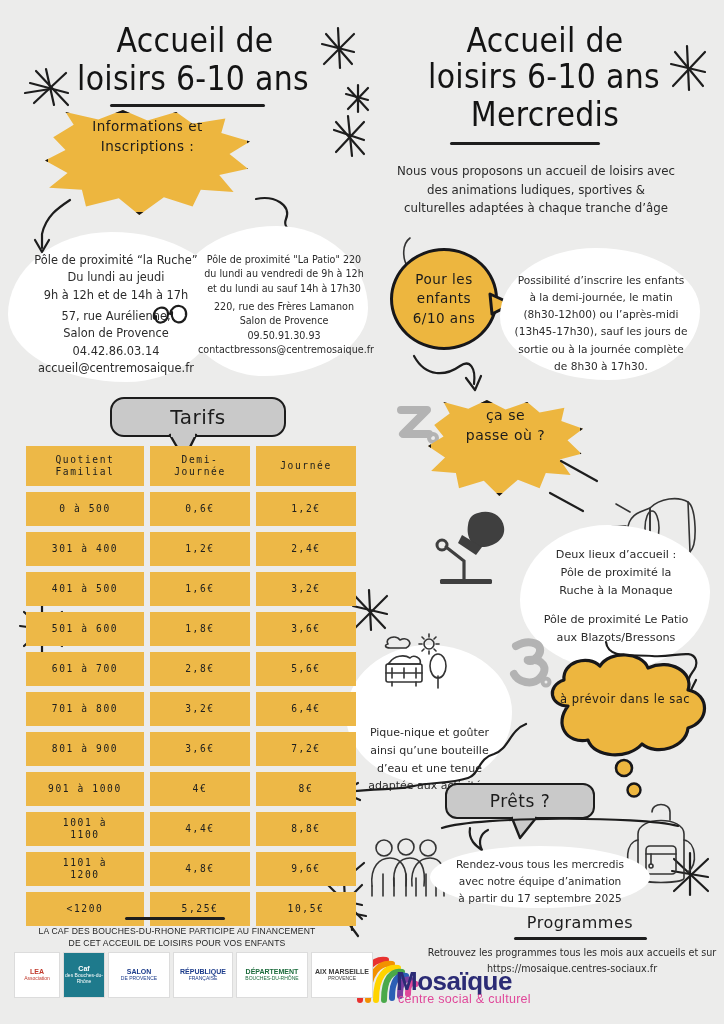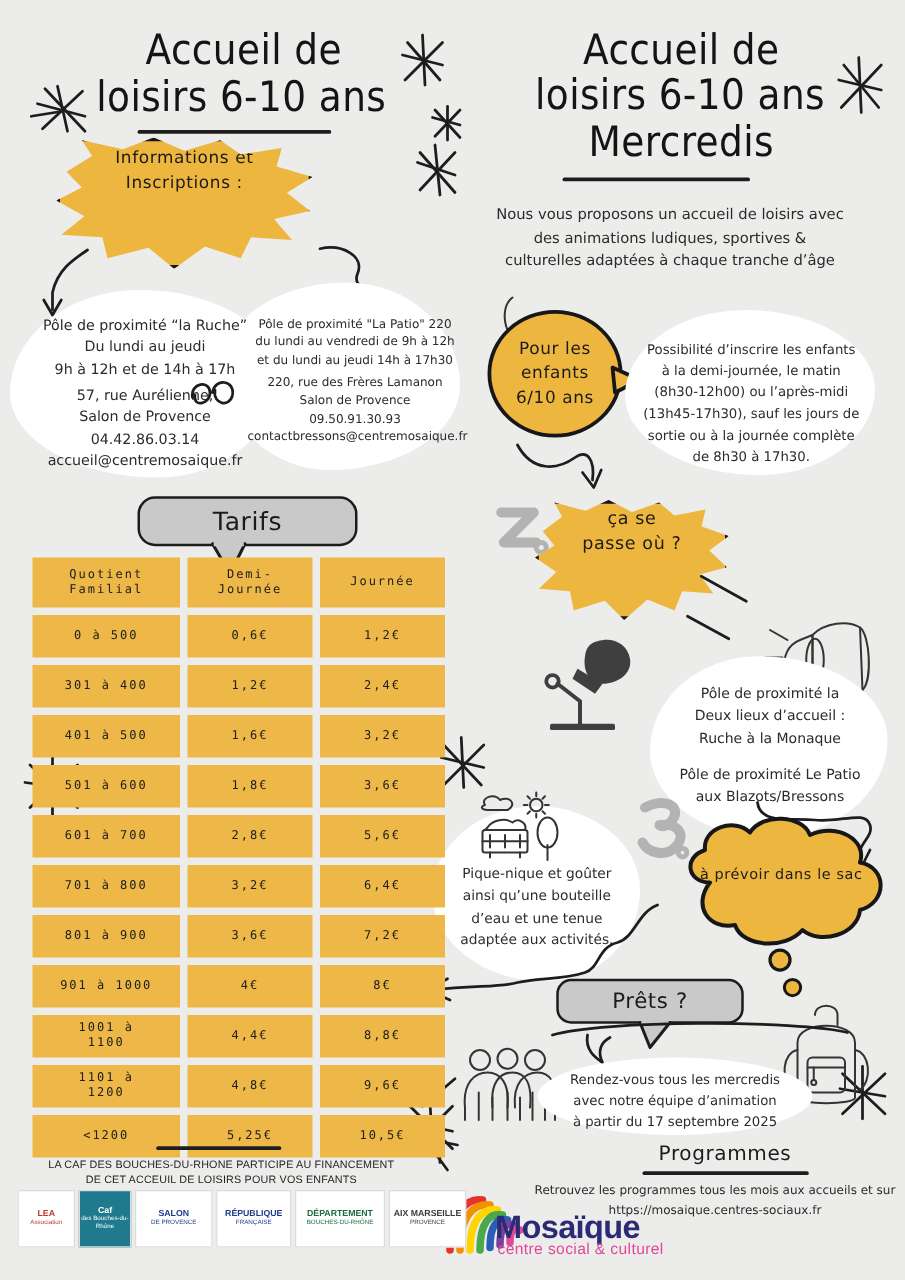--- a/index.html
+++ b/index.html
@@ -275,21 +275,21 @@
   <div class="abs body-txt" style="left:18px;top:308px;width:196px;">
     <div>57, rue Aurélienne,</div>
     <div>Salon de Provence</div>
     <div>04.42.86.03.14</div>
     <div>accueil@centremosaique.fr</div>
   </div>
 
   <div class="abs body-txt small-txt" style="left:200px;top:253px;width:168px;">
     <div>Pôle de proximité "La Patio" 220</div>
     <div>du lundi au vendredi de 9h à 12h</div>
-    <div>et du lundi au jeudi 14h à 17h30</div>
+    <div>et du lundi au sauf 14h à 17h30</div>
   </div>
   <div class="abs body-txt small-txt" style="left:198px;top:300px;width:172px;">
     <div>220, rue des Frères Lamanon</div>
     <div>Salon de Provence</div>
     <div>09.50.91.30.93</div>
     <div>contactbressons@centremosaique.fr</div>
   </div>
 
   <svg class="abs" style="left:148px;top:298px;" width="46" height="36">
     <path class="ink" d="M6 20 C 4 8, 20 6, 20 16 C 20 26, 6 28, 8 18 M22 16 C 24 4, 40 6, 38 18 C 36 28, 22 26, 24 14"></path>
@@ -364,22 +364,22 @@
   <svg class="abs" style="left:432px;top:505px;" width="90" height="85">
     <path class="ink-fill" d="M46 8 C 58 4, 70 10, 72 22 C 74 34, 62 42, 50 42 C 40 42, 34 32, 36 20 C 37 12, 41 9, 46 8 Z"></path>
     <path class="ink-fill" d="M30 30 L50 42 L44 50 L26 38 Z"></path>
     <circle cx="10" cy="40" r="5" fill="none" stroke="#3f3f3f" stroke-width="3"></circle>
     <path d="M14 42 L32 56 L32 74" fill="none" stroke="#3f3f3f" stroke-width="3.2" stroke-linecap="round"></path>
     <rect x="8" y="74" width="52" height="5" rx="1.5" fill="#3f3f3f"></rect>
   </svg>
 
   <div class="blob" style="left:520px;top:525px;width:190px;height:145px;border-radius:46% 54% 50% 50% / 52% 46% 54% 48%;"></div>
   <div class="abs body-txt" style="left:525px;top:546px;width:182px;font-size:11.2px;line-height:1.6;">
+    <div>Deux lieux d’accueil :</div>
     <div>Pôle de proximité la</div>
-    <div>Deux lieux d’accueil :</div>
     <div>Ruche à la Monaque</div>
     <div style="height:11px;"></div>
     <div>Pôle de proximité Le Patio</div>
     <div>aux Blazots/Bressons</div>
   </div>
 
   <svg class="abs" style="left:600px;top:638px;" width="120" height="70">
     <path class="ink" d="M6 4 C 8 22, 34 16, 52 18 C 74 20, 92 10, 96 22 C 99 32, 86 36, 88 48"></path>
     <path class="ink" d="M80 42 L89 56 L96 42"></path>
   </svg>
@@ -403,21 +403,21 @@
     <g class="ink-thin">
         <line x1="16" y1="36" x2="16" y2="46"></line>
         <line x1="28" y1="36" x2="28" y2="46"></line>
       <line x1="40" y1="36" x2="40" y2="46"></line>
         <line x1="10" y1="41" x2="46" y2="41"></line>
       </g>
     <path class="ink-thin" d="M16 50 L16 54 M40 50 L40 54"></path>
     <ellipse class="ink-thin" cx="62" cy="34" rx="8" ry="12"></ellipse>
     <line class="ink-thin" x1="62" y1="44" x2="62" y2="56"></line>
   </svg>
-  <div class="abs body-txt" style="left:352px;top:690px;width:155px;font-size:11px;line-height:1.62;">
+  <div class="abs body-txt" style="left:352px;top:724px;width:155px;font-size:11px;line-height:1.62;">
     <div>Pique-nique et goûter</div>
     <div>ainsi qu’une bouteille</div>
     <div>d’eau et une tenue</div>
     <div>adaptée aux activités.</div>
   </div>
 
   <svg class="abs" style="left:508px;top:636px;" width="50" height="56">
     <path fill="none" stroke="#b3b3b3" stroke-width="8" stroke-linecap="round" stroke-linejoin="round" d="M8 10 C 22 2, 38 8, 30 20 C 24 28, 18 24, 20 24 C 34 22, 42 32, 32 42 C 24 50, 10 46, 6 38"></path>
     <circle cx="38" cy="46" r="3.5" fill="none" stroke="#b3b3b3" stroke-width="4"></circle>
   </svg>

